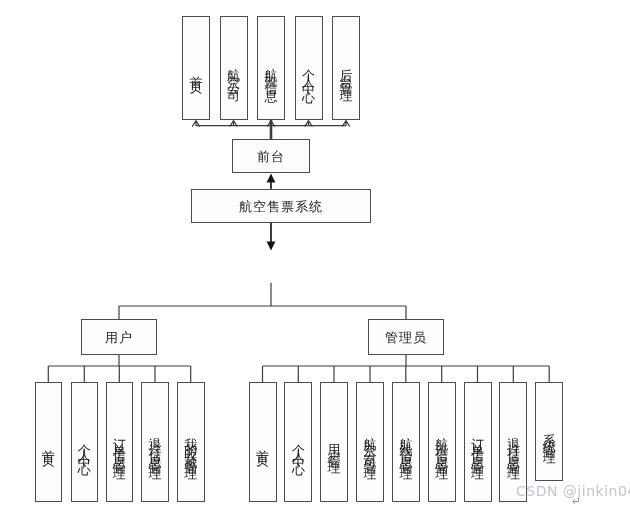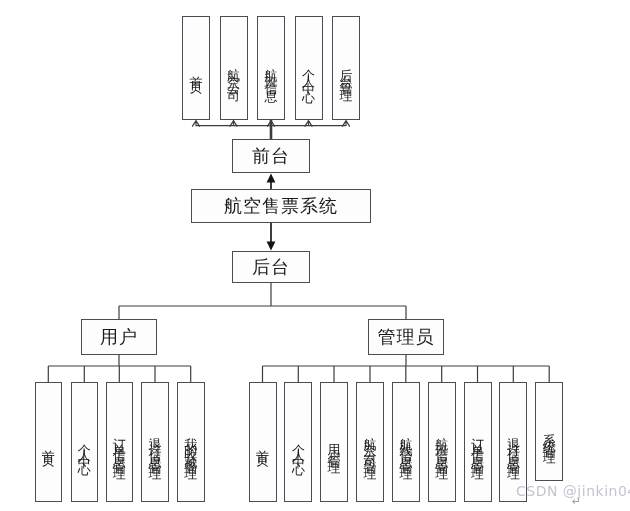--- a/index.html
+++ b/index.html
@@ -11,21 +11,21 @@
   .box {
     position:absolute; background:#fdfdfe; border:1.5px solid #4c4c54;
     box-sizing:border-box; display:flex; align-items:center; justify-content:center;
     color:#1b1b1b; font-size:13px; line-height:1;
   }
   .v span {
     writing-mode:vertical-rl; text-orientation:upright;
     letter-spacing:6px; margin-bottom:-6px; white-space:nowrap;
   }
   .v.top span { letter-spacing:7px; margin-bottom:-7px; }
-  .h { font-size:18px; letter-spacing:1px; }
+  .h { font-size:13px; letter-spacing:1px; }
   #watermark {
     position:absolute; left:516px; top:483px; width:110px;
     color:#c2c5d1; font-size:14px; letter-spacing:0.5px; white-space:nowrap;
   }
   #pilcrow {
     position:absolute; left:572px; top:495px; color:#9aa0ae; font-size:11px;
   }
 </style>
 </head>
 <body>
@@ -95,23 +95,20 @@
   <div class="box v top" style="left:332px;top:16px;width:28px;height:104px">
     <span>后台管理</span>
     </div>
 
   <div class="box h" style="left:232px;top:139px;width:78px;height:34px">
     <span>前台</span>
     </div>
   <div class="box h" style="left:191px;top:189px;width:180px;height:34px">
     <span>航空售票系统</span>
     </div>
-  <div class="box h" style="left:232px;top:251px;width:78px;height:32px">
-    <span>后台</span>
-    </div>
 
   <div class="box h" style="left:81px;top:319px;width:76px;height:36px">
     <span>用户</span>
     </div>
   <div class="box h" style="left:368px;top:319px;width:76px;height:36px">
     <span>管理员</span>
     </div>
 
   <div class="box v" style="left:34.5px;top:382px;width:27.5px;height:120px">
     <span>首页</span>

